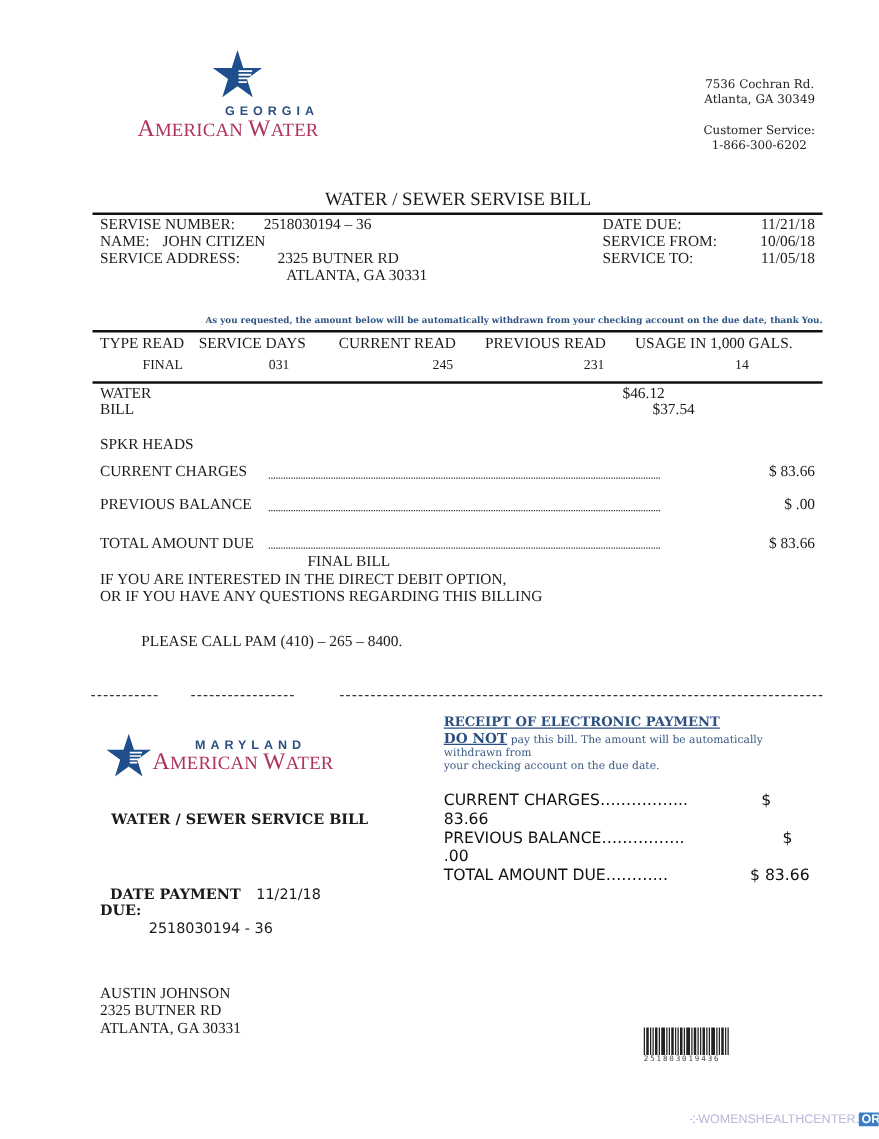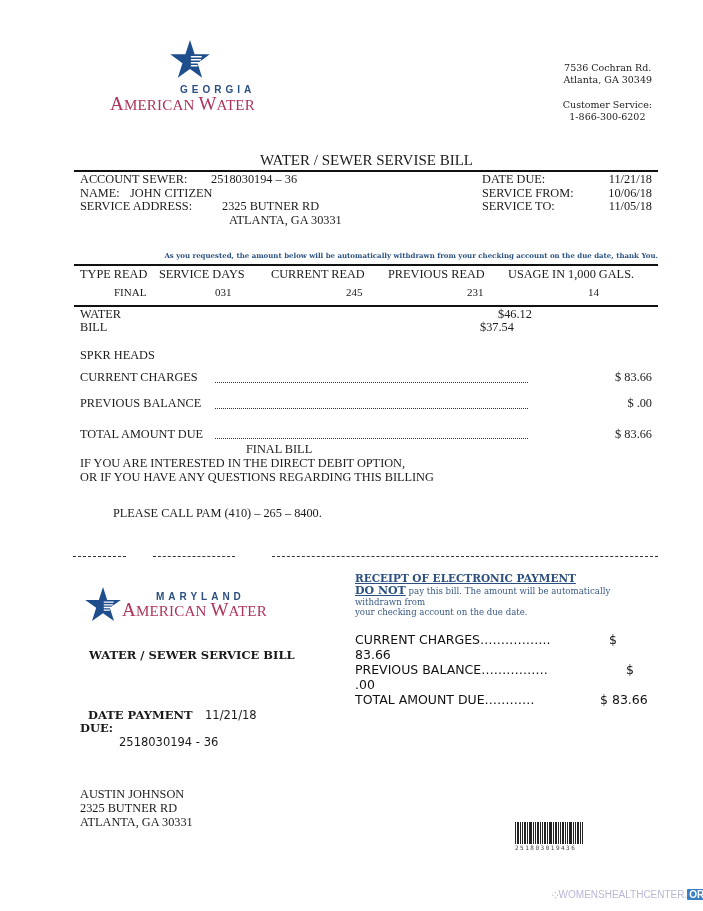--- a/index.html
+++ b/index.html
@@ -58,21 +58,21 @@
   <div>Atlanta, GA 30349</div>
 </div>
 <div class="abs addr" style="right:51px; top:99px;">
   <div>Customer Service:</div>
   <div>1-866-300-6202</div>
 </div>
 
 <div class="abs title" style="left:0; width:733px; top:152px;">WATER / SEWER SERVISE BILL</div>
 <div class="rule" style="left:74px; top:170px; width:584px; height:2px;"></div>
 
-<div class="abs t" style="left:80px; top:173px;">ACCOUNT SEWER:</div>
+<div class="abs t" style="left:80px; top:173px;">SERVISE NUMBER:</div>
 <div class="abs t" style="left:211px; top:173px;">2518030194 – 36</div>
 <div class="abs t" style="left:80px; top:187px;">NAME:</div>
 <div class="abs t" style="left:130px; top:187px;">JOHN CITIZEN</div>
 <div class="abs t" style="left:80px; top:200px;">SERVICE ADDRESS:</div>
 <div class="abs t" style="left:222px; top:200px;">2325 BUTNER RD</div>
 <div class="abs t" style="left:229px; top:214px;">ATLANTA, GA 30331</div>
 
 <div class="abs t" style="left:482px; top:173px;">DATE DUE:</div>
 <div class="abs t" style="right:51px; top:173px;">11/21/18</div>
 <div class="abs t" style="left:482px; top:187px;">SERVICE FROM:</div>
@@ -94,21 +94,21 @@
   <div class="abs t-sm" style="left:215px; top:286px;">031</div>
   <div class="abs t-sm" style="left:346px; top:286px;">245</div>
   <div class="abs t-sm" style="left:467px; top:286px;">231</div>
   <div class="abs t-sm" style="left:588px; top:286px;">14</div>
 </div>
 <div class="rule" style="left:74px; top:305px; width:584px; height:2px;"></div>
 
 <div class="abs t" style="left:80px; top:308px;">WATER</div>
 <div class="abs t" style="left:498px; top:308px;">$46.12</div>
 <div class="abs t" style="left:80px; top:321px;">BILL</div>
-<div class="abs t" style="left:480px; top:321px;">$37.54</div>
+<div class="abs t" style="left:522px; top:321px;">$37.54</div>
 
 <div class="abs t" style="left:80px; top:349px;">SPKR HEADS</div>
 
 <div class="abs t" style="left:80px; top:371px;">CURRENT CHARGES</div>
 <div class="dotted" style="left:215px; top:382px; width:313px;"></div>
 <div class="abs t" style="right:51px; top:371px;">$ 83.66</div>
 
 <div class="abs t" style="left:80px; top:397px;">PREVIOUS BALANCE</div>
 <div class="dotted" style="left:215px; top:408px; width:313px;"></div>
 <div class="abs t" style="right:51px; top:397px;">$ .00</div>

